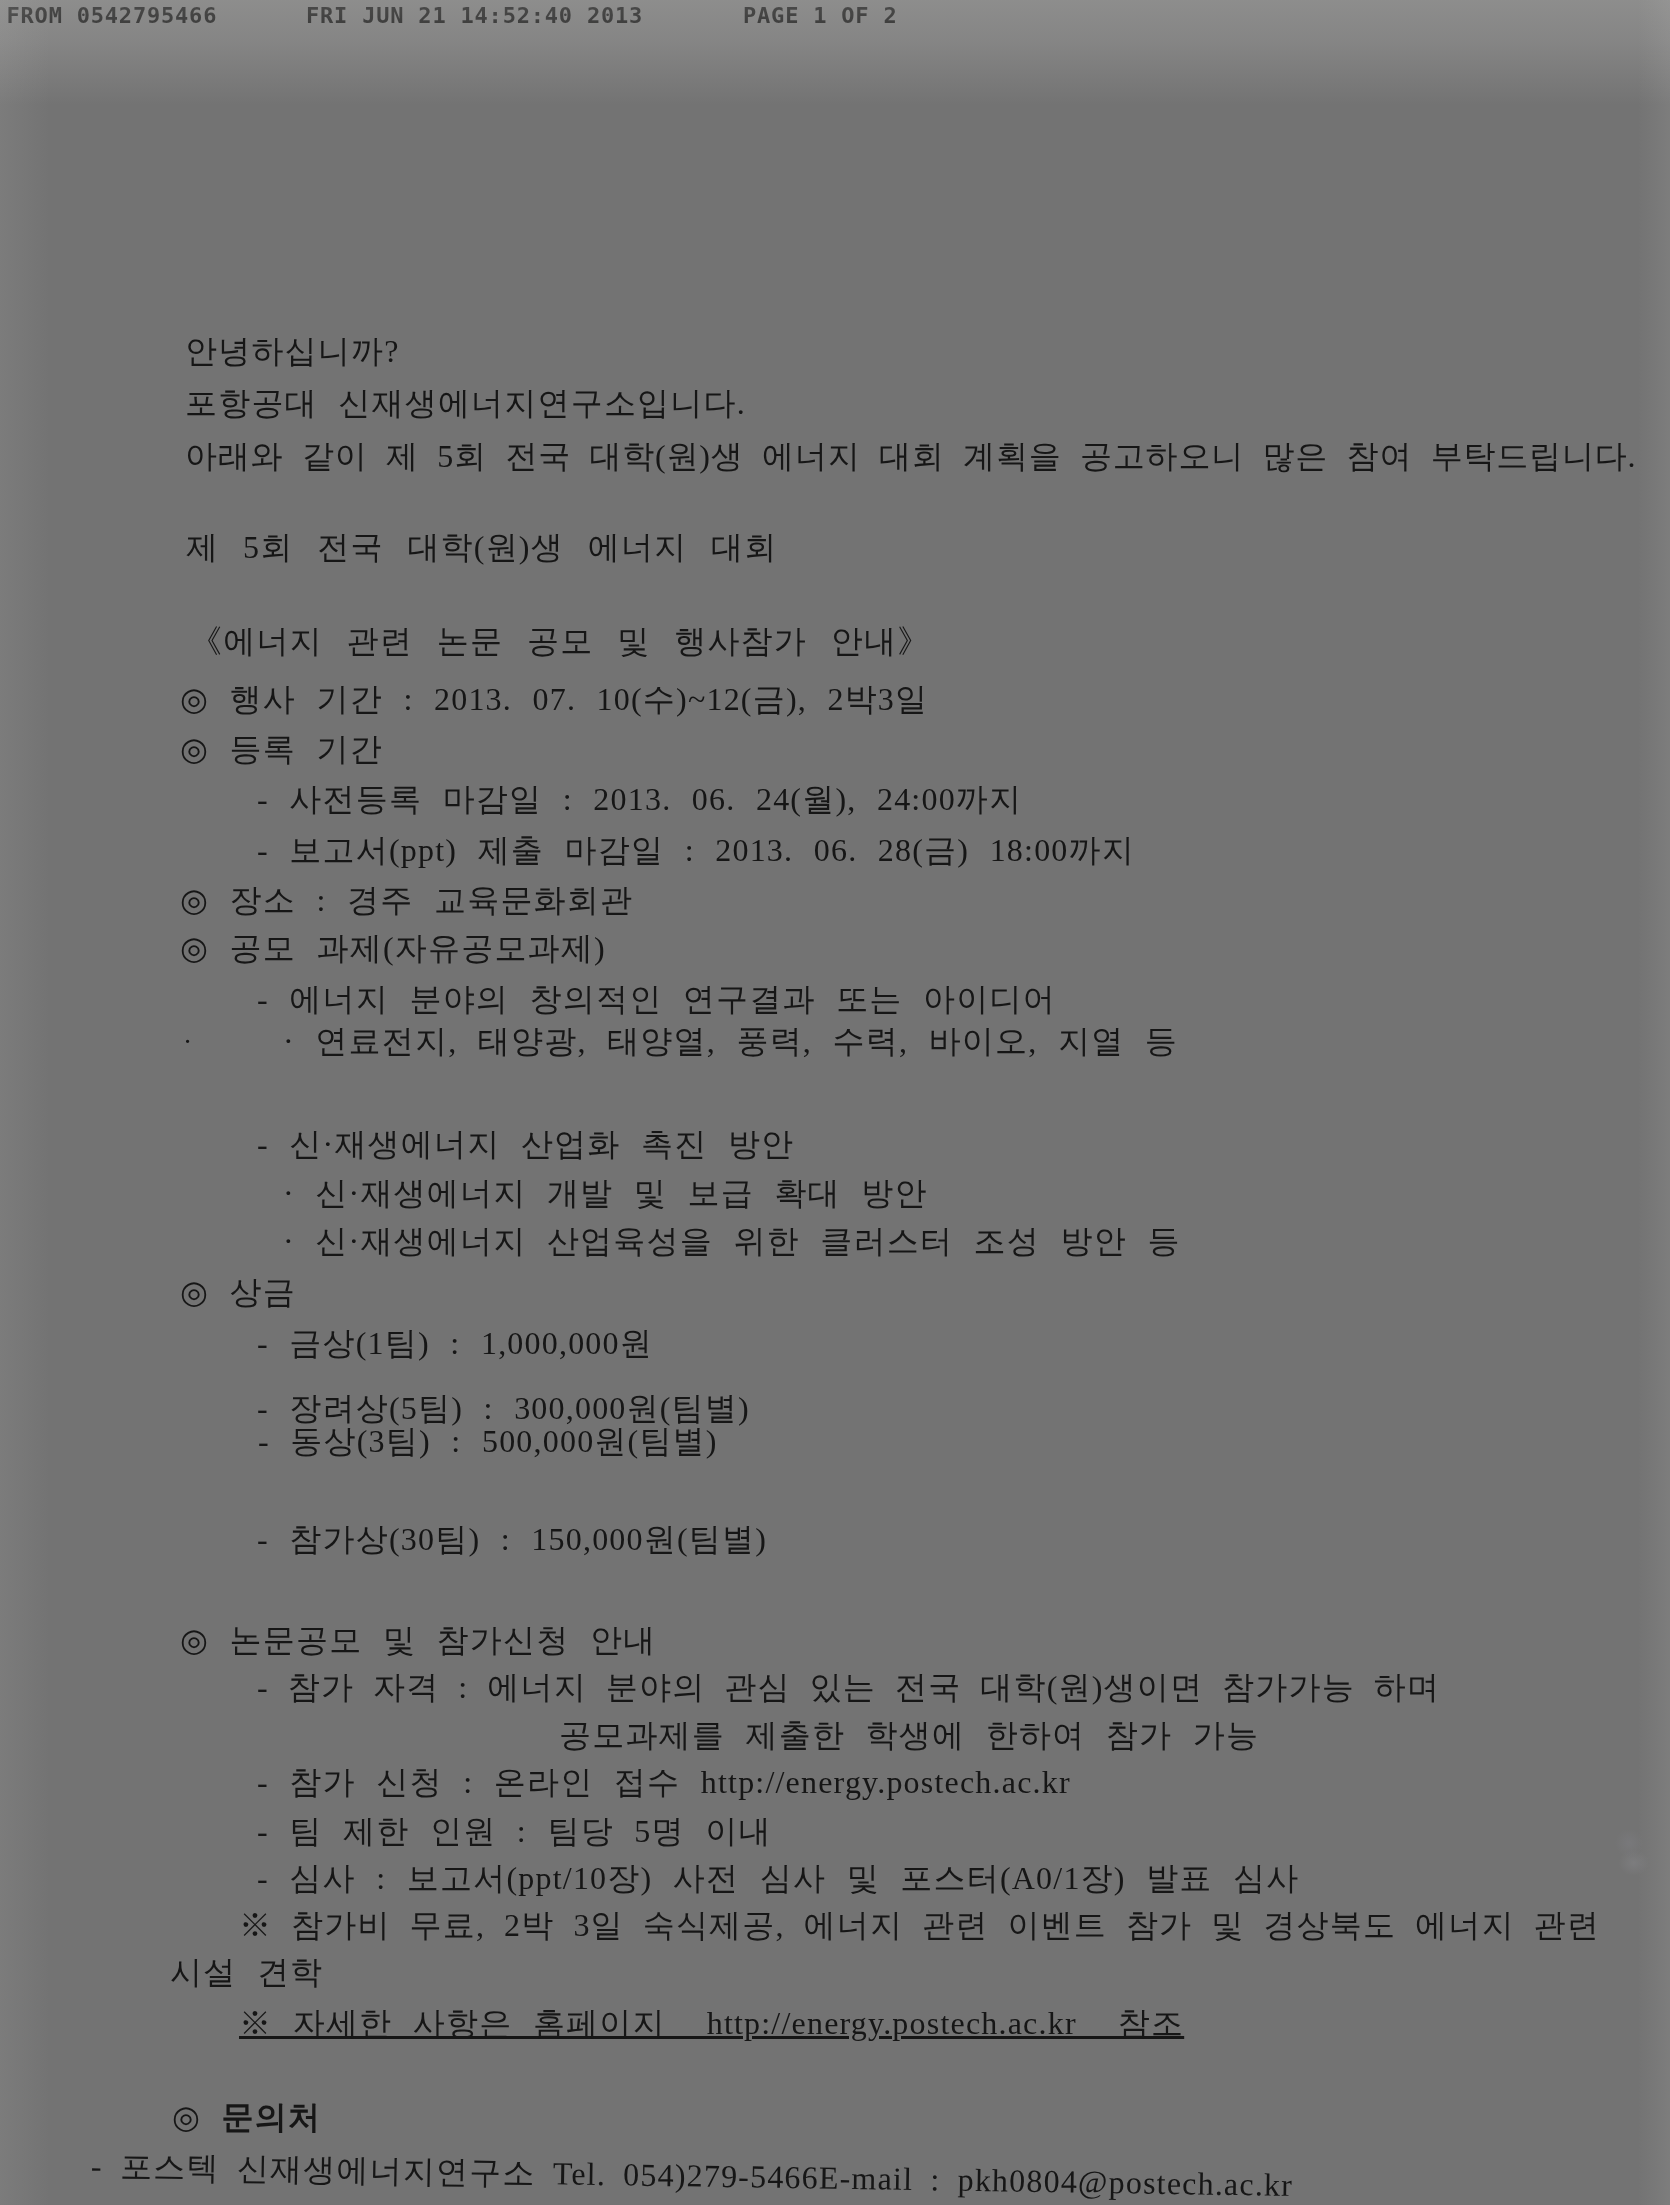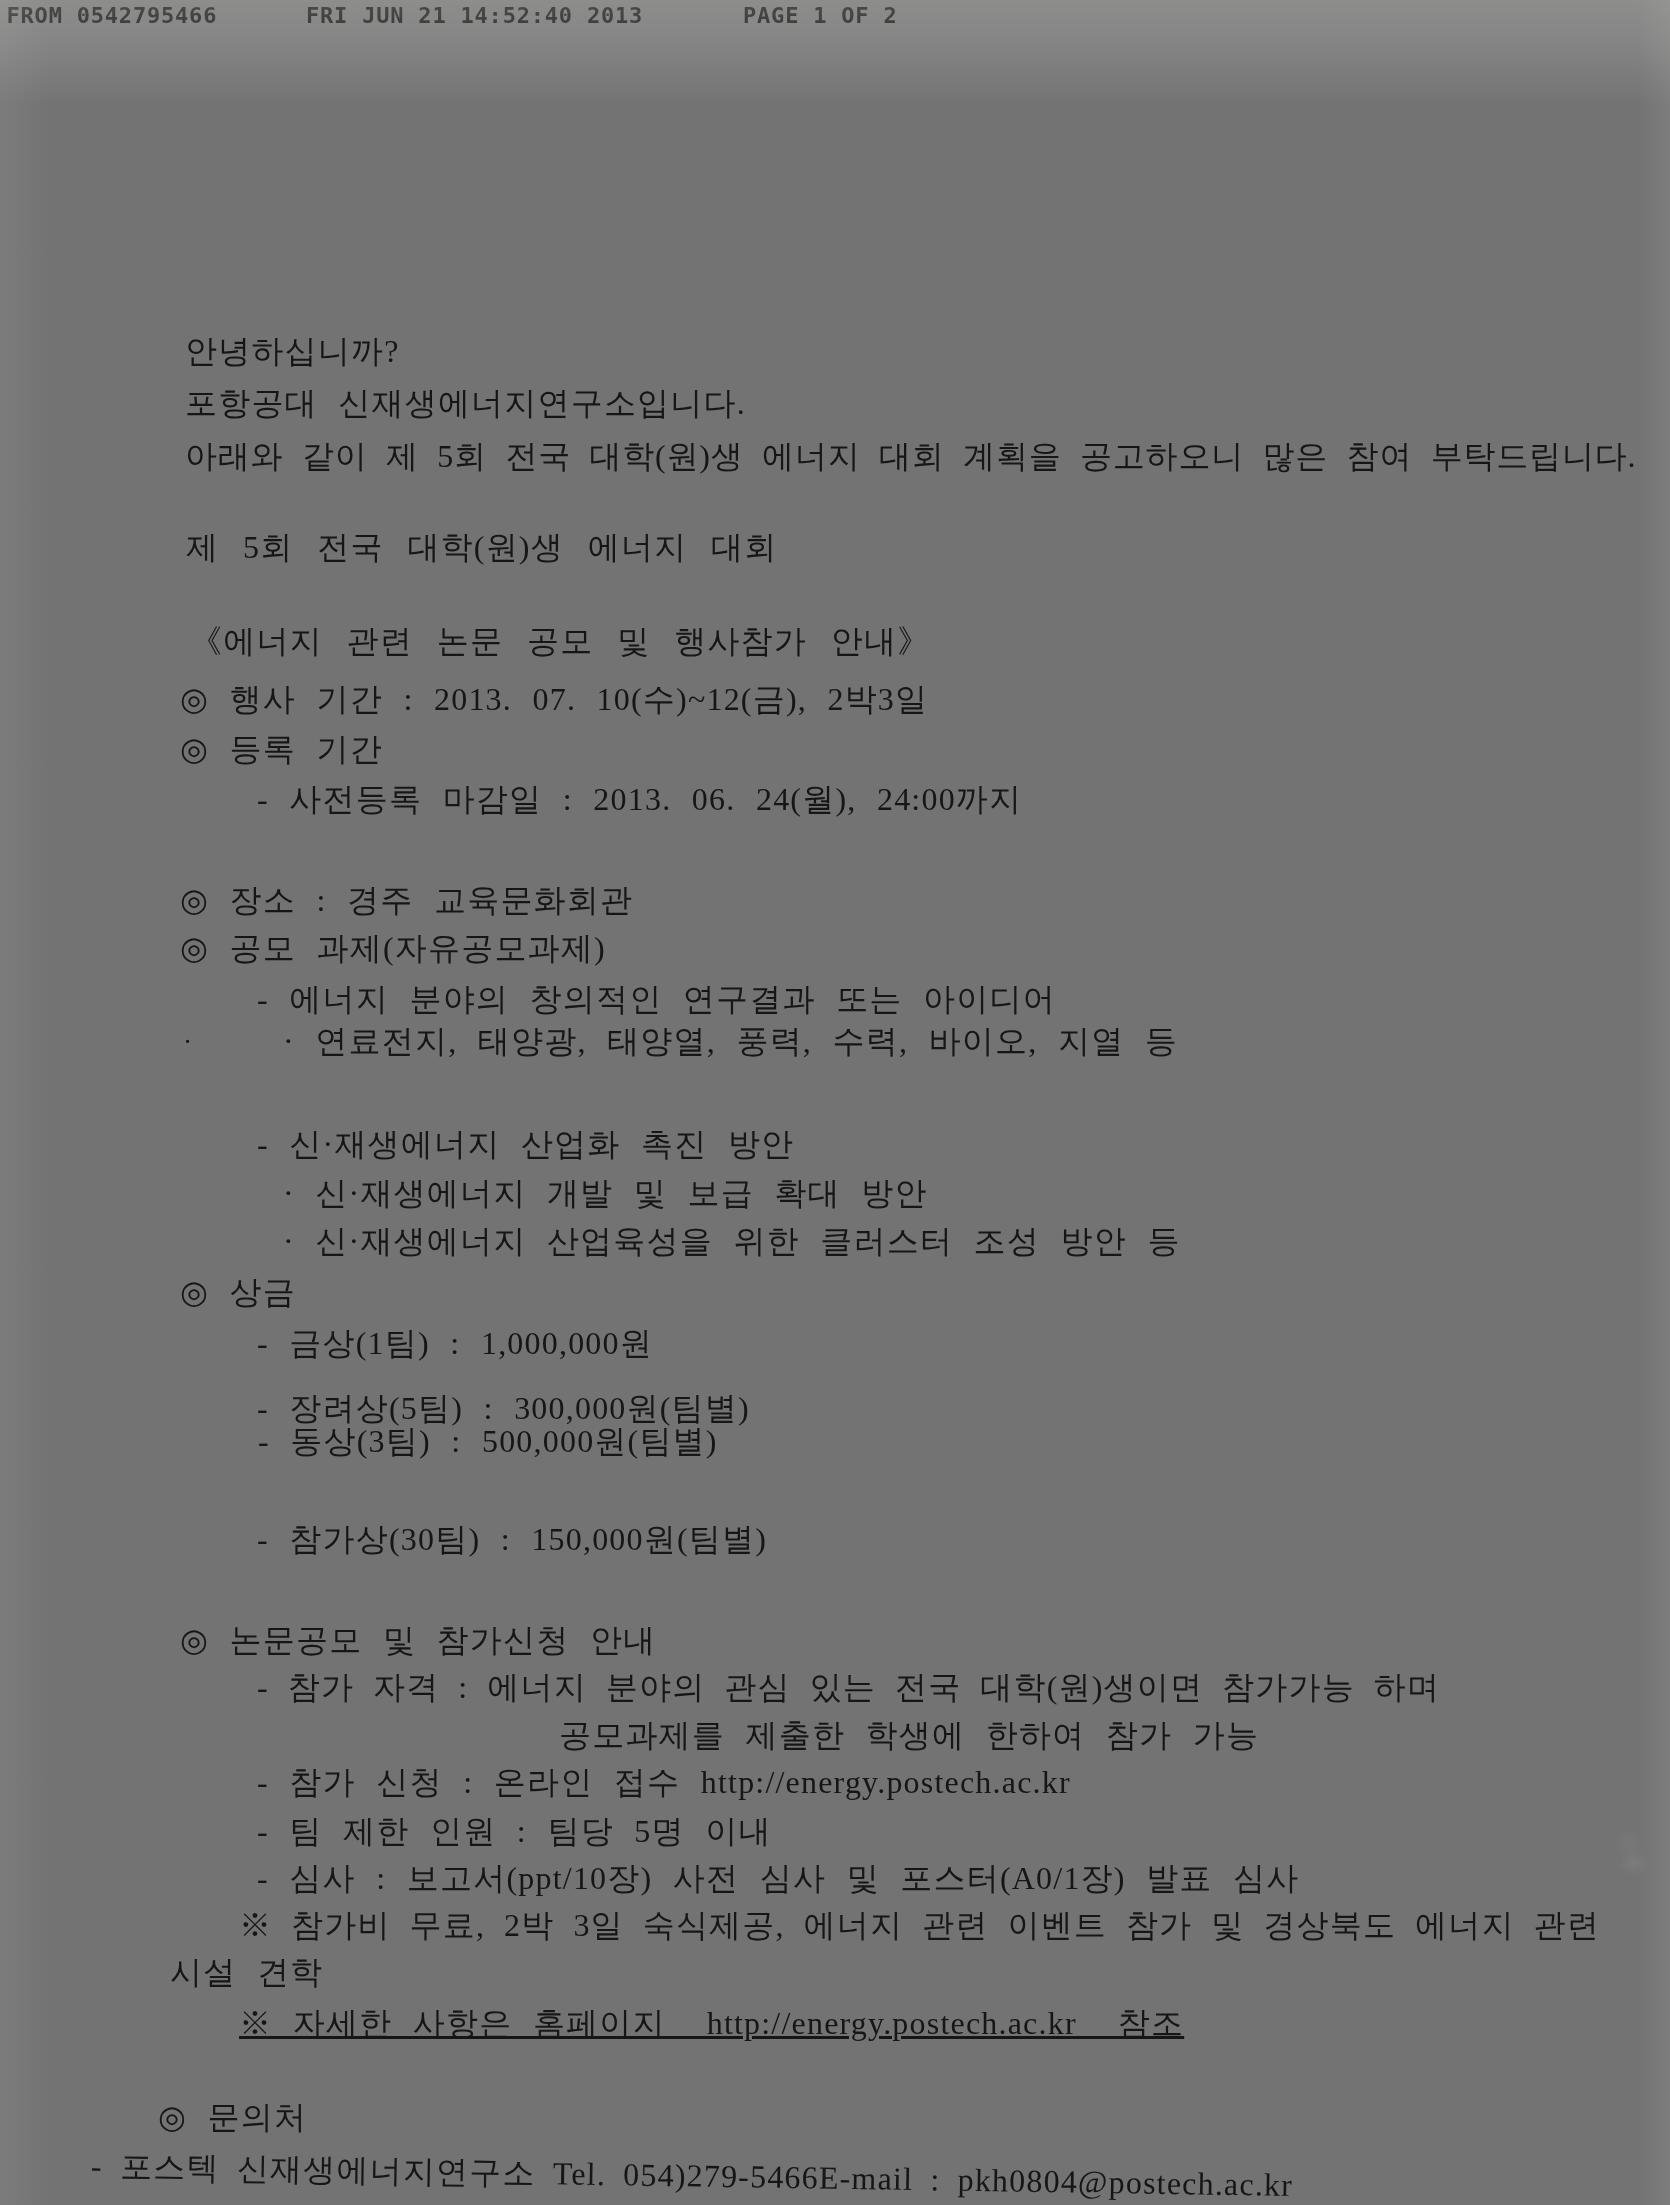--- a/index.html
+++ b/index.html
@@ -95,20 +95,21 @@
   <div class="line" style="left:185px; top:332px;">안녕하십니까?</div>
   <div class="line" style="left:185px; top:384px;">포항공대 신재생에너지연구소입니다.</div>
   <div class="line" style="left:185px; top:437px; word-spacing:9.7px; letter-spacing:0.8px;">아래와 같이 제 5회 전국 대학(원)생 에너지 대회 계획을 공고하오니 많은 참여 부탁드립니다.</div>
 
   <div class="line wide" style="left:186px; top:528px;">제 5회 전국 대학(원)생 에너지 대회</div>
   <div class="line wide" style="left:190px; top:622px;">《에너지 관련 논문 공모 및 행사참가 안내》</div>
 
   <div class="line" style="left:180px; top:680px;">◎ 행사 기간 : 2013. 07. 10(수)~12(금), 2박3일</div>
   <div class="line" style="left:180px; top:730px;">◎ 등록 기간</div>
   <div class="line" style="left:257px; top:780px;">- 사전등록 마감일 : 2013. 06. 24(월), 24:00까지</div>
+  <div class="line" style="left:257px; top:831px;">- 보고서(ppt) 제출 마감일 : 2013. 06. 28(금) 18:00까지</div>
   <div class="line" style="left:180px; top:881px;">◎ 장소 : 경주 교육문화회관</div>
   <div class="line" style="left:180px; top:929px;">◎ 공모 과제(자유공모과제)</div>
   <div class="line" style="left:257px; top:980px;">- 에너지 분야의 창의적인 연구결과 또는 아이디어</div>
   <div class="line margin-dot" style="left:183px; top:1022px;">·</div>
   <div class="line" style="left:283px; top:1022px;">· 연료전지, 태양광, 태양열, 풍력, 수력, 바이오, 지열 등</div>
   <div class="line" style="left:257px; top:1125px;">- 신·재생에너지 산업화 촉진 방안</div>
   <div class="line" style="left:283px; top:1174px;">· 신·재생에너지 개발 및 보급 확대 방안</div>
   <div class="line" style="left:283px; top:1222px;">· 신·재생에너지 산업육성을 위한 클러스터 조성 방안 등</div>
 
   <div class="line" style="left:180px; top:1273px;">◎ 상금</div>
@@ -120,18 +121,18 @@
   <div class="line" style="left:180px; top:1621px;">◎ 논문공모 및 참가신청 안내</div>
   <div class="line" style="left:257px; top:1668px; word-spacing:9.7px;">- 참가 자격 : 에너지 분야의 관심 있는 전국 대학(원)생이면 참가가능 하며</div>
   <div class="line" style="left:257px; top:1763px;">- 참가 신청 : 온라인 접수 http://energy.postech.ac.kr</div>
   <div class="line" style="left:559px; top:1716px;">공모과제를 제출한 학생에 한하여 참가 가능</div>
   <div class="line" style="left:257px; top:1812px;">- 팀 제한 인원 : 팀당 5명 이내</div>
   <div class="line" style="left:257px; top:1859px;">- 심사 : 보고서(ppt/10장) 사전 심사 및 포스터(A0/1장) 발표 심사</div>
   <div class="line" style="left:239px; top:1906px; word-spacing:9.7px;">※ 참가비 무료, 2박 3일 숙식제공, 에너지 관련 이벤트 참가 및 경상북도 에너지 관련</div>
   <div class="line" style="left:170px; top:1953px;">시설 견학</div>
   <div class="line" style="left:239px; top:2004px;text-decoration:underline;">※ 자세한 사항은 홈페이지  http://energy.postech.ac.kr  참조</div>
 
-  <div class="line" style="left:158px; top:2098px;">◎ 문의처</div>
+  <div class="line" style="left:172px; top:2098px;font-weight:bold;">◎ 문의처</div>
   <div class="line contact-last" style="left:91px; top:2147px; word-spacing:8px;">- 포스텍 신재생에너지연구소 Tel. 054)279-5466E-mail : pkh0804@postech.ac.kr</div>
 
   <div class="smudge"></div>
 </div>
 
 
 </body></html>

